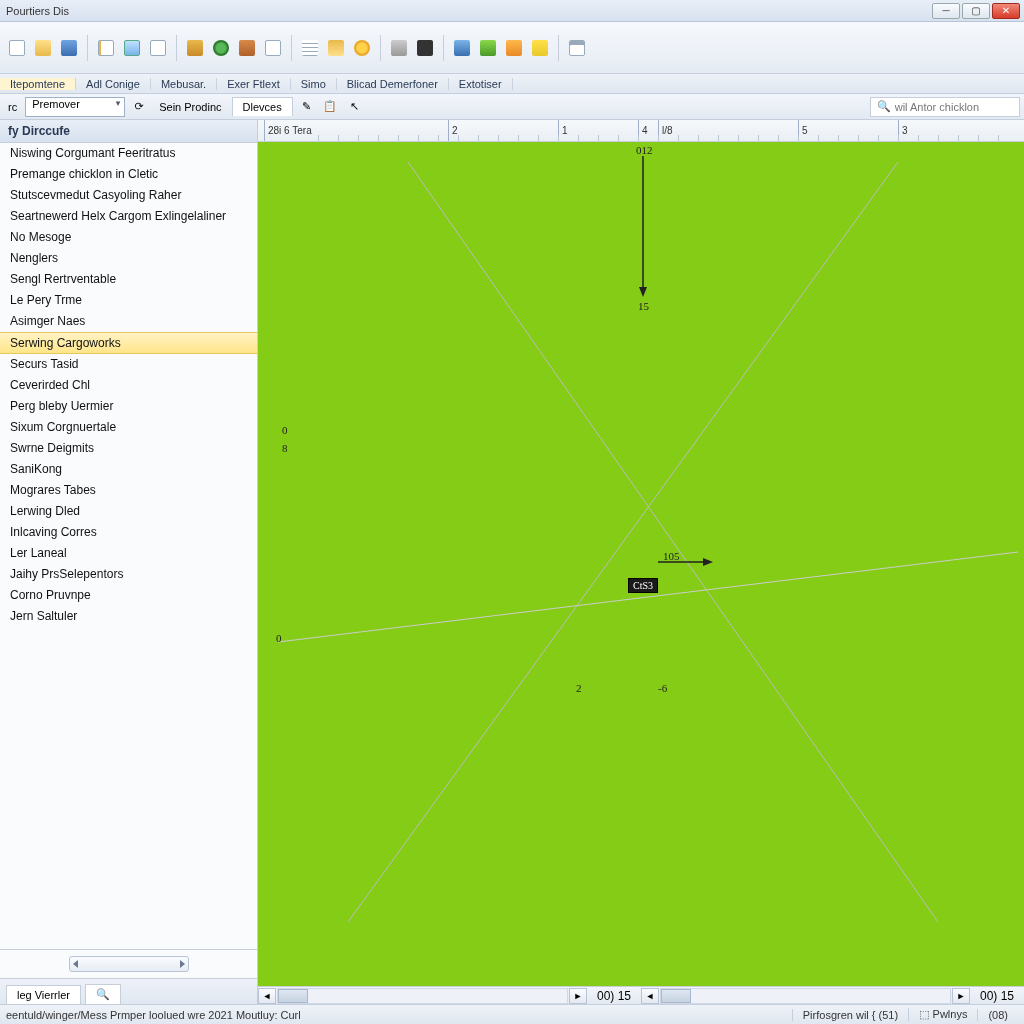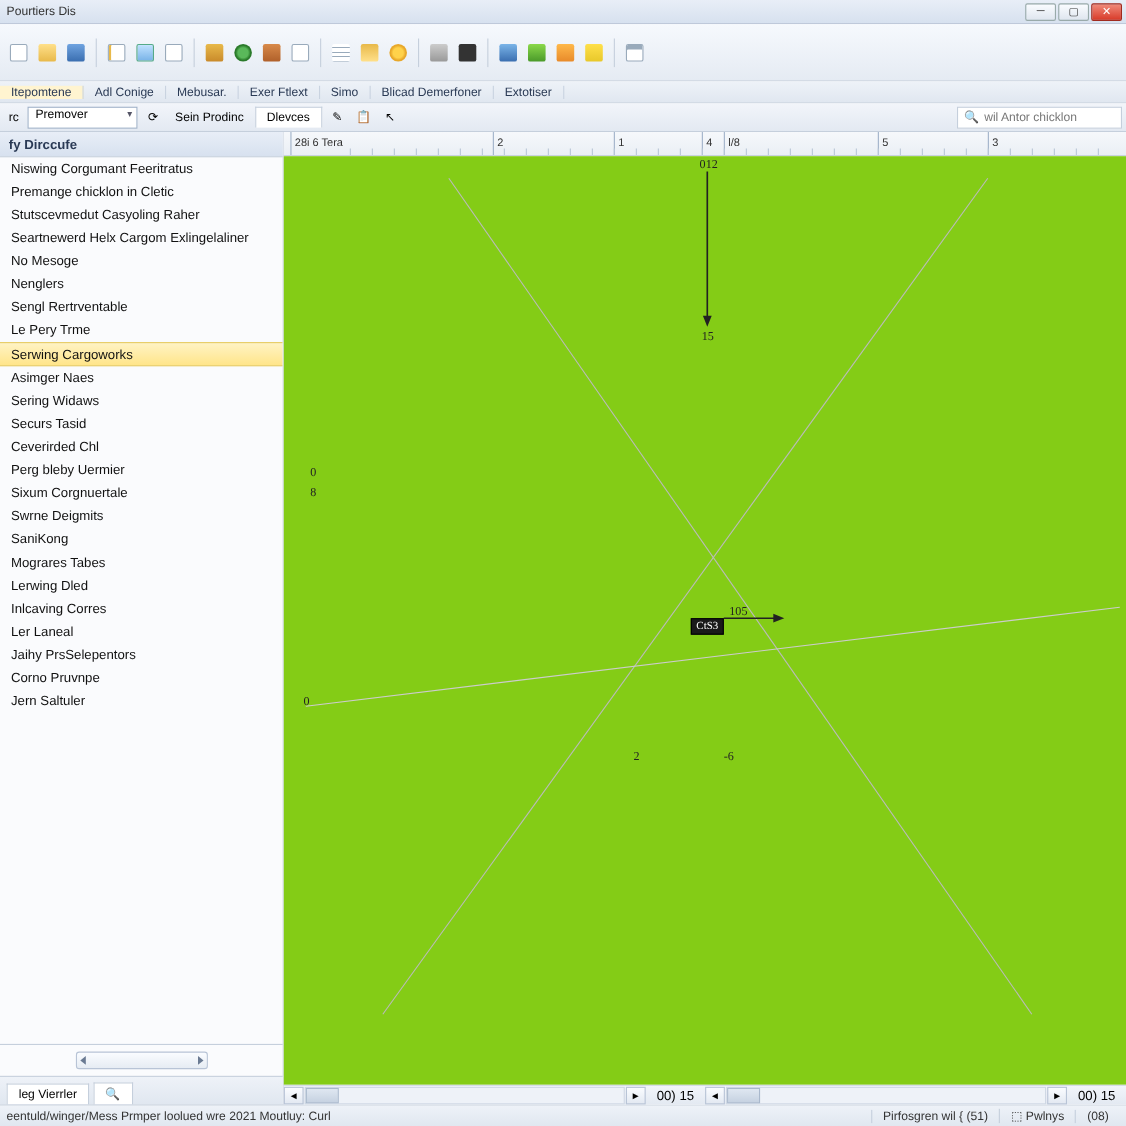--- a/index.html
+++ b/index.html
@@ -54,21 +54,21 @@
   .sidetabs .stab { padding:3px 10px; border:1px solid #c5cfdc; border-bottom:none; background:#fff; font-size:11px; cursor:pointer; display:flex; align-items:center; gap:4px;}
 
   
   .canvaswrap { flex:1; display:flex; flex-direction:column; background:#fff; position:relative; }
   .ruler-h { height:22px; background:linear-gradient(#f6f8fb,#eaeff5); border-bottom:1px solid #c5cfdc; position:relative; font-size:10px; color:#333; overflow:hidden;}
   .ruler-h .tick { position:absolute; top:0; height:100%; border-left:1px solid #9fb1c8; padding-left:3px; line-height:22px;}
   .ruler-h .minor { position:absolute; bottom:0; height:6px; border-left:1px solid #b9c6d6;}
   .canvas { flex:1; position:relative; overflow:hidden; background:#84cc16;font-family:Liberation Serif, serif; }
   .canvas svg { position:absolute; inset:0; width:100%; height:100%; }
   .canvas .lbl { position:absolute; font-size:11px; color:#222; }
-  .badge { position:absolute; background:#1a1a1a; color:#fff; font-size:10px; padding:1px 4px; border:1px solid #000; }
+  .badge { position:absolute; background:#1a1a1a; color:#fff; font-size:10px; padding:1px 4px; border:1px solid #000;margin-top:16px; }
   .canvas-hscroll { height:18px; background:linear-gradient(#f2f5fa,#e3e9f2); border-top:1px solid #c5cfdc; display:flex; align-items:center; }
   .sb-btn { width:18px; height:16px; background:linear-gradient(#fafcff,#e3e9f2); border:1px solid #b8c4d6; display:flex; align-items:center; justify-content:center; font-size:9px; cursor:pointer;}
   .sb-track { flex:1; height:16px; background:#eef2f8; border:1px solid #cfd8e4; margin:0 1px; position:relative;}
   .sb-thumb { position:absolute; height:100%; background:linear-gradient(#dfe7f1,#c6d2e1); border:1px solid #a9b8cc; }
   .status2 { height:20px; background:linear-gradient(#eef2f8,#e0e7f0); border-top:1px solid #c5cfdc; display:flex; align-items:center; font-size:11px; color:#333; padding:0 6px;}
   .status2 .left { flex:1; white-space:nowrap; overflow:hidden; text-overflow:ellipsis;}
   .status2 .seg { padding:0 10px; border-left:1px solid #c5cfdc;}
 </style>
 </head>
 <body>
@@ -188,23 +188,22 @@
       <div class="sidehead">fy Dirccufe</div>
       <div class="sidelist" id="sidelist">
           <div class="item">Niswing Corgumant Feeritratus</div>
           <div class="item">Premange chicklon in Cletic</div>
           <div class="item">Stutscevmedut Casyoling Raher</div>
           <div class="item">Seartnewerd Helx Cargom Exlingelaliner</div>
           <div class="item">No Mesoge</div>
           <div class="item">Nenglers</div>
           <div class="item">Sengl Rertrventable</div>
           <div class="item">Le Pery Trme</div>
+          <div class="item">Asimger Naes</div>
           <div class="item selected">Serwing Cargoworks</div>
-          <div class="item">Asimger Naes</div>
-          <div class="item">Sering Widaws</div>
           <div class="item">Securs Tasid</div>
           <div class="item">Ceverirded Chl</div>
           <div class="item">Perg bleby Uermier</div>
           <div class="item">Sixum Corgnuertale</div>
           <div class="item">Swrne Deigmits</div>
           <div class="item">SaniKong</div>
           <div class="item">Mograres Tabes</div>
           <div class="item">Lerwing Dled</div>
           <div class="item">Inlcaving Corres</div>
           <div class="item">Ler Laneal</div>

